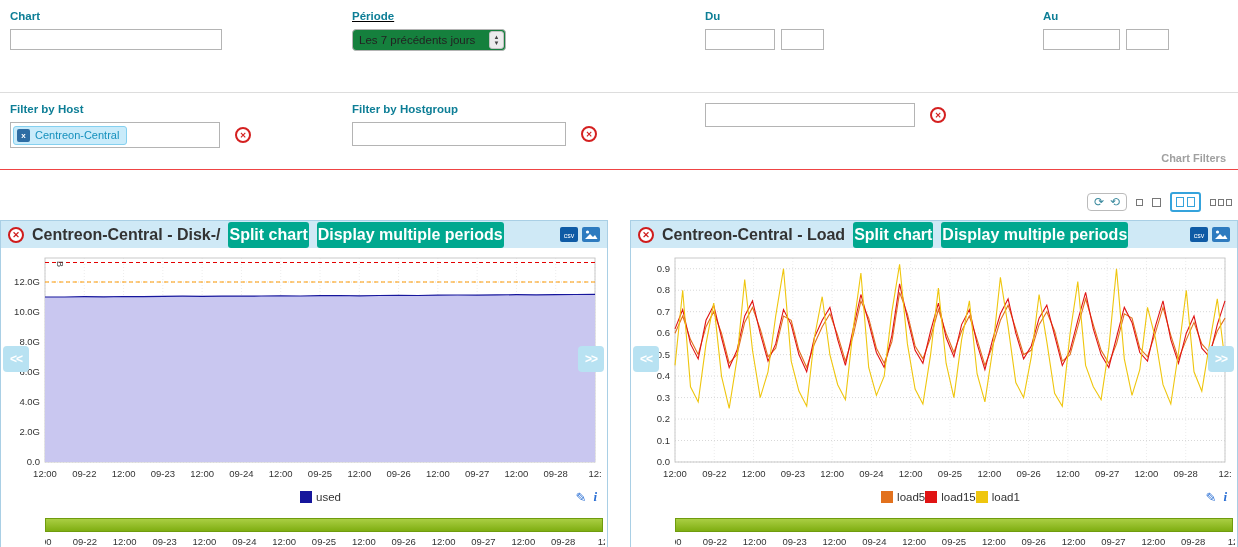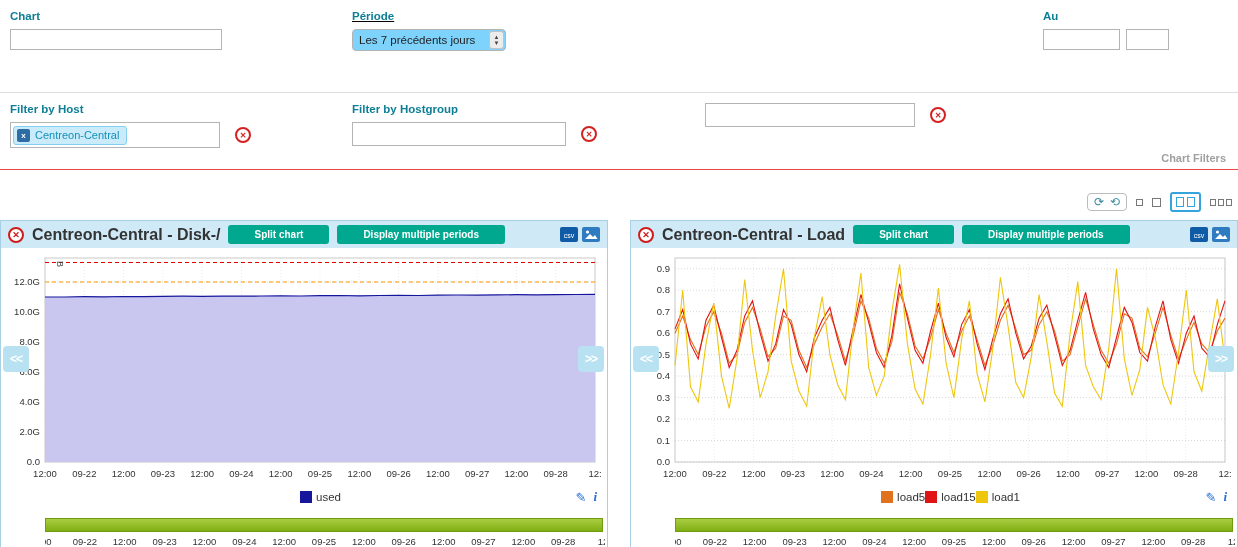--- a/index.html
+++ b/index.html
@@ -9,21 +9,21 @@
   
   .row1 { position:relative; height:93px; border-bottom:1px solid #ddd; }
   .row2 { position:relative; height:77px; border-bottom:1px solid #ef4444; }
   .fcol { position:absolute; top:10px; }
   .flabel { color:#0d7e96; font-weight:bold; font-size:11.5px; margin-bottom:7px; }
   .text-input { border:1px solid #b4b4b4; height:21px; font-size:12px; padding:0 4px; background:#fff; }
   .inp-row { display:flex; gap:6px; align-items:center; }
 
   .select-wrap { position:relative; width:154px; }
   .select-wrap select { width:100%; appearance:none; -webkit-appearance:none; border:1px solid #b4b4b4;
-     height:22px; font-size:11.5px; padding:0 20px 0 6px; background:#7dd3fc; border-radius:4px; color:#222; }
+     height:22px; font-size:11.5px; padding:0 20px 0 6px; background:#15803d; border-radius:4px; color:#222; }
   .select-arrows { position:absolute; right:2px; top:2px; width:15px; height:18px; background:#ececec;
      border:1px solid #c2c2c2; border-radius:3px; display:flex; flex-direction:column; align-items:center;
      justify-content:center; font-size:6px; line-height:6px; color:#444; pointer-events:none; }
 
   .tagbox { width:210px; height:26px; border:1px solid #b4b4b4; display:flex; align-items:center; padding:2px; background:#fff; }
   .chip { display:inline-flex; align-items:center; gap:5px; background:#c9ebfa; border:1px solid #85d0ef;
      border-radius:3px; padding:2px 7px 2px 3px; font-size:11px; color:#1590bd; }
   .chip-x { width:13px; height:13px; background:#2e6da4; color:#fff; border-radius:2px; font-size:8px;
      display:flex; align-items:center; justify-content:center; font-weight:bold; cursor:pointer; }
 
@@ -46,22 +46,22 @@
   .layout3 i { width:6px; height:7px; border:1px solid #777; display:block; }
 
   
   .charts { display:flex; gap:22px; }
   .chart-panel { width:608px; height:345px; border:1px solid #a9cfe5; background:#fff; position:relative; }
   .panel-head { height:27px; background:#cfe9f6; display:flex; align-items:center; gap:8px; padding:0 7px; }
   .close-circ { width:16px; height:16px; border:2px solid #cf1c1c; border-radius:50%; color:#cf1c1c;
      font-size:9px; font-weight:bold; background:#fff; display:inline-flex; align-items:center;
      justify-content:center; flex:none; cursor:pointer; }
   .panel-title { font-weight:bold; font-size:16px; color:#333; white-space:nowrap; }
-  .teal-btn { background:#00a88f; color:#fff; border:none; border-radius:3px; font-size:10px; font-weight:bold;
-     padding:4px 26px; cursor:pointer; white-space:nowrap; }
+  .teal-btn { background:#00a88f; color:#fff; border:none; border-radius:3px; font-size:16px; font-weight:bold;
+     padding:4px 1px; cursor:pointer; white-space:nowrap; }
   .head-icons { margin-left:auto; display:flex; gap:4px; align-items:center; }
 
   .chart-svg { display:block; }
   .legend-row { height:24px; display:flex; align-items:center; justify-content:center; gap:14px;
      font-size:11.5px; color:#333; position:relative;margin-left:33px; }
   .legend-item { display:inline-flex; align-items:center; }
   .legend-sq { width:12px; height:12px; display:inline-block; margin-right:4px; }
   .chart-tools { position:absolute; right:10px; top:3px; display:flex; gap:7px; align-items:center; }
   .pencil { color:#2a6fd4; font-size:13px; cursor:pointer; }
   .info-i { color:#2a6fd4; font-family:"Liberation Serif", serif; font-style:italic; font-weight:bold;
@@ -89,20 +89,27 @@
   <div class="fcol" style="left:352px;text-decoration:underline;">
     <div class="flabel">Période</div>
     <div class="select-wrap">
       <select>
         <option>Les 7 précédents jours</option>
       </select>
       <span class="select-arrows">
           <span>▲</span>
           <span>▼</span>
         </span>
+    </div>
+  </div>
+  <div class="fcol" style="left:705px;">
+    <div class="flabel">Du</div>
+    <div class="inp-row">
+      <input class="text-input" style="width: 70px;">
+      <input class="text-input" style="width: 43px;">
     </div>
   </div>
   <div class="fcol" style="left:1043px;">
     <div class="flabel">Au</div>
     <div class="inp-row">
       <input class="text-input" style="width: 77px;">
       <input class="text-input" style="width: 43px;">
     </div>
   </div>
 </div>

